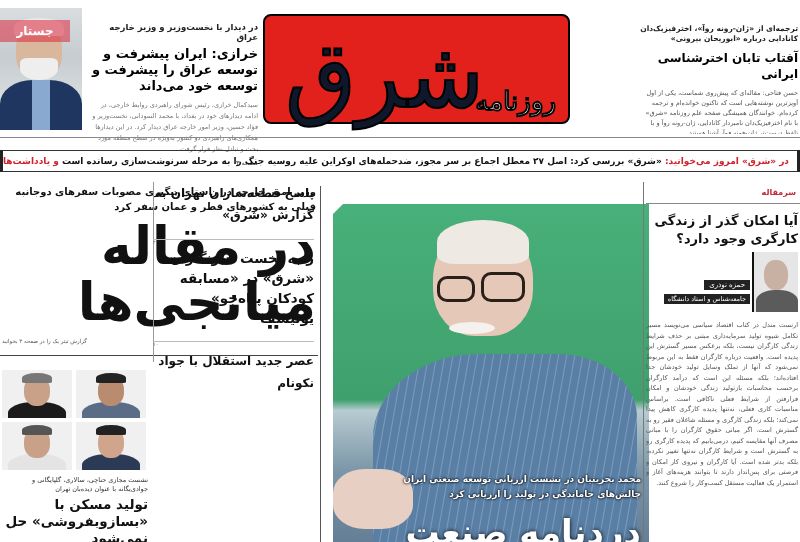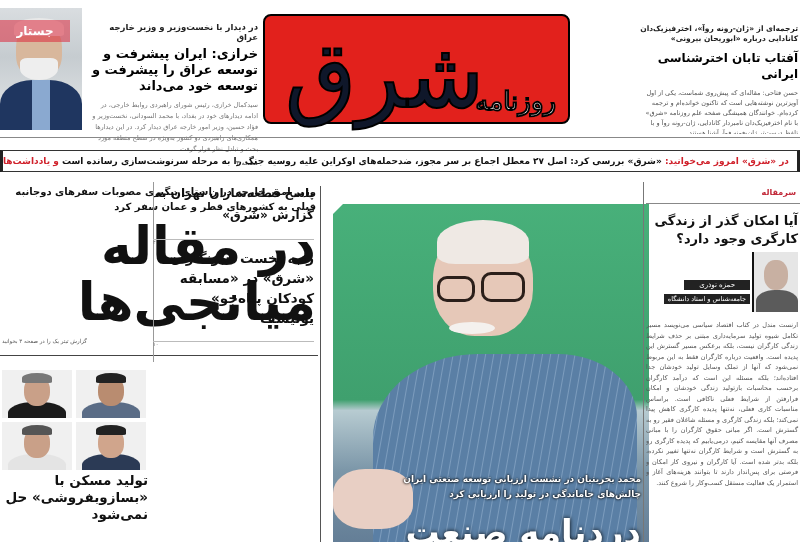--- a/index.html
+++ b/index.html
@@ -77,21 +77,21 @@
   .pc-title { position: absolute; right: 8px; top: 306px; color: #fff; font-size: 34px; font-weight: bold; line-height: 44px; text-align: right; text-shadow: 0 0 4px #000; }
   .vrule-c { position: absolute; left: 643px; top: 182px; width: 1px; height: 360px; background: #777; }
 
   .editorial { position: absolute; left: 646px; top: 182px; width: 154px; height: 360px; text-align: right; overflow: hidden; }
   .ed-label { font-size: 8px; color: #c22a3a; font-weight: bold; border-bottom: 1px solid #888; padding: 6px 4px 6px 0; }
   .ed-head { font-size: 13px; font-weight: bold; line-height: 18px; padding-top: 8px; padding-right: 2px; }
   .ed-author { position: relative; height: 60px; margin-top: 4px; }
   .ed-photo { position: absolute; right: 2px; top: 0; width: 46px; height: 60px; background: #e6e6e6; border-left: 2px solid #111; overflow: hidden; }
   .ed-photo .f { position: absolute; left: 10px; top: 8px; width: 24px; height: 30px; border-radius: 45%; background: #c8b0a2; }
   .ed-photo .b { position: absolute; left: 2px; top: 38px; width: 42px; height: 24px; border-radius: 45% 45% 0 0; background: #5b5b5b; }
-  .ed-name { position: absolute; right: 50px; top: 28px; background: #222; color: #fff; font-size: 7px; padding: 1px 15px; }
+  .ed-name { position: absolute; right: 50px; top: 28px; background: #222; color: #fff; font-size: 7px; padding: 1px 5px; }
   .ed-role { position: absolute; right: 50px; top: 42px; background: #222; color: #fff; font-size: 6.5px; padding: 1px 4px; white-space: nowrap; }
   .ed-body { font-size: 6.5px; color: #555; line-height: 10.5px; padding: 8px 2px 0 0; text-align: justify; }
 </style>
 </head>
 <body>
 
 <div class="top">
 
   <div class="left-teaser">
     <div class="left-photo">
@@ -155,35 +155,37 @@
           <div class="b" style="background:#e4e4e4"></div>
           <div class="f"></div>
           <div class="h" style="background:#555"></div>
         </div>
       <div class="face-tile">
           <div class="b" style="background:#2b3a55"></div>
           <div class="f" style="background:#d0a58c"></div>
           <div class="h" style="background:#222"></div>
         </div>
     </div>
+    <div class="faces-caption">نشست مجازی حناچی، سالاری، گلپایگانی و جوادی‌یگانه با عنوان دیده‌بان تهران</div>
     <div class="faces-head">تولید مسکن با «بسازوبفروشی» حل نمی‌شود</div>
 
   </div>
 </div>
 
 <div class="vrule-b"></div>
 <div class="briefs">
   <div class="brief-head">پاسخ قطعه‌سازان تهران به گزارش «شرق»</div>
   <div class="brief-sep">
       <span>۴</span>
     </div>
   <div class="brief-head sm">رتبه نخست خبرنگاران «شرق» در «مسابقه کودکان پناه‌جو» یونیسف</div>
   <div class="brief-sep">
       <span>۱۰</span>
     </div>
+  <div class="brief-head">عصر جدید استقلال با جواد نکونام</div>
 </div>
 
 <div class="photo-col">
   <div class="pc-suit"></div>
   <div class="pc-head"></div>
   <div class="pc-hair"></div>
   <div class="pc-glass1"></div>
   <div class="pc-glass2"></div>
   <div class="pc-mustache"></div>
   <div class="pc-hand"></div>

